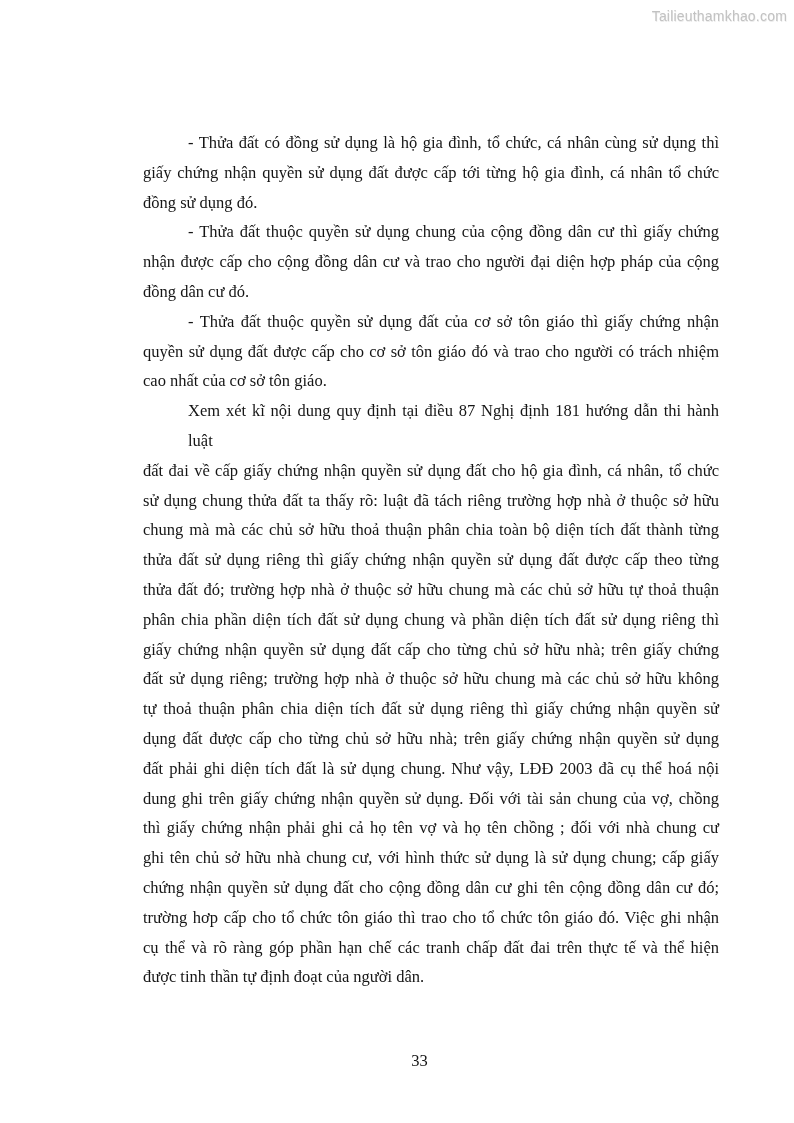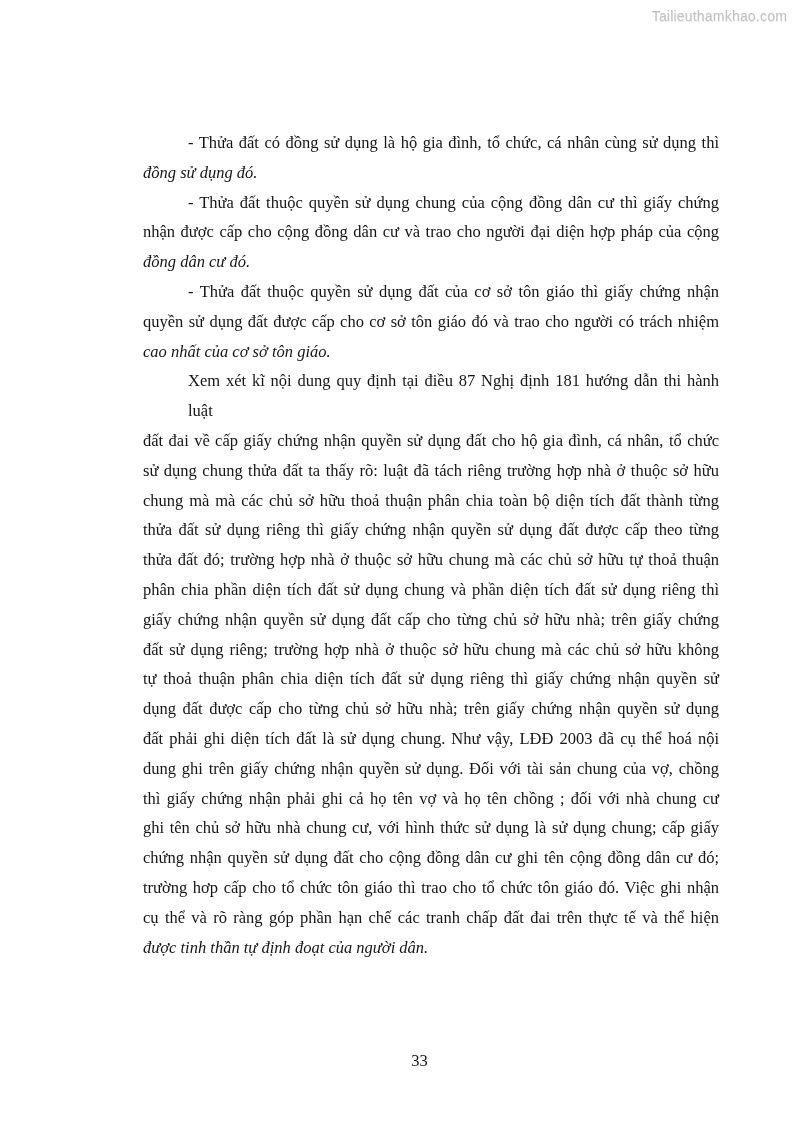--- a/index.html
+++ b/index.html
@@ -40,21 +40,20 @@
   .line {
     text-align: justify;
     text-align-last: justify;
     white-space: normal;
     margin-left: 39px;
   }
   .line.first { padding-left: 45px; }
   .line.last {
     text-align: center;
     text-align-last: left;
-    font-style: italic;
   }
   .pagenum {
     position: absolute;
     left: 112px;
     top: 1051px;
     width: 615px;
     text-align: center;
     font-size: 16.5px;
     color: #151515;
   }
@@ -62,20 +61,21 @@
 </head>
 <body>
 
 <div class="page">
 
   <div class="watermark">Tailieuthamkhao.com</div>
 
   <div class="doc">
       <div class="para">
         <div class="line first">- Thửa đất có đồng sử dụng là hộ gia đình, tổ chức, cá nhân cùng sử dụng thì</div>
+        <div class="line">giấy chứng nhận quyền sử dụng đất được cấp tới từng hộ gia đình, cá nhân tổ chức</div>
         <div class="line last">đồng sử dụng đó.</div>
       </div>
       <div class="para">
         <div class="line first">- Thửa đất thuộc quyền sử dụng chung của cộng đồng dân cư thì  giấy chứng</div>
         <div class="line">nhận được cấp cho cộng đồng dân cư và trao cho người đại diện hợp pháp của cộng</div>
         <div class="line last">đồng dân cư đó.</div>
       </div>
       <div class="para">
         <div class="line first">- Thửa đất thuộc quyền sử dụng đất của cơ sở tôn giáo thì giấy chứng nhận</div>
         <div class="line">quyền sử dụng đất được cấp cho cơ sở tôn giáo đó và trao cho người có trách nhiệm</div>

